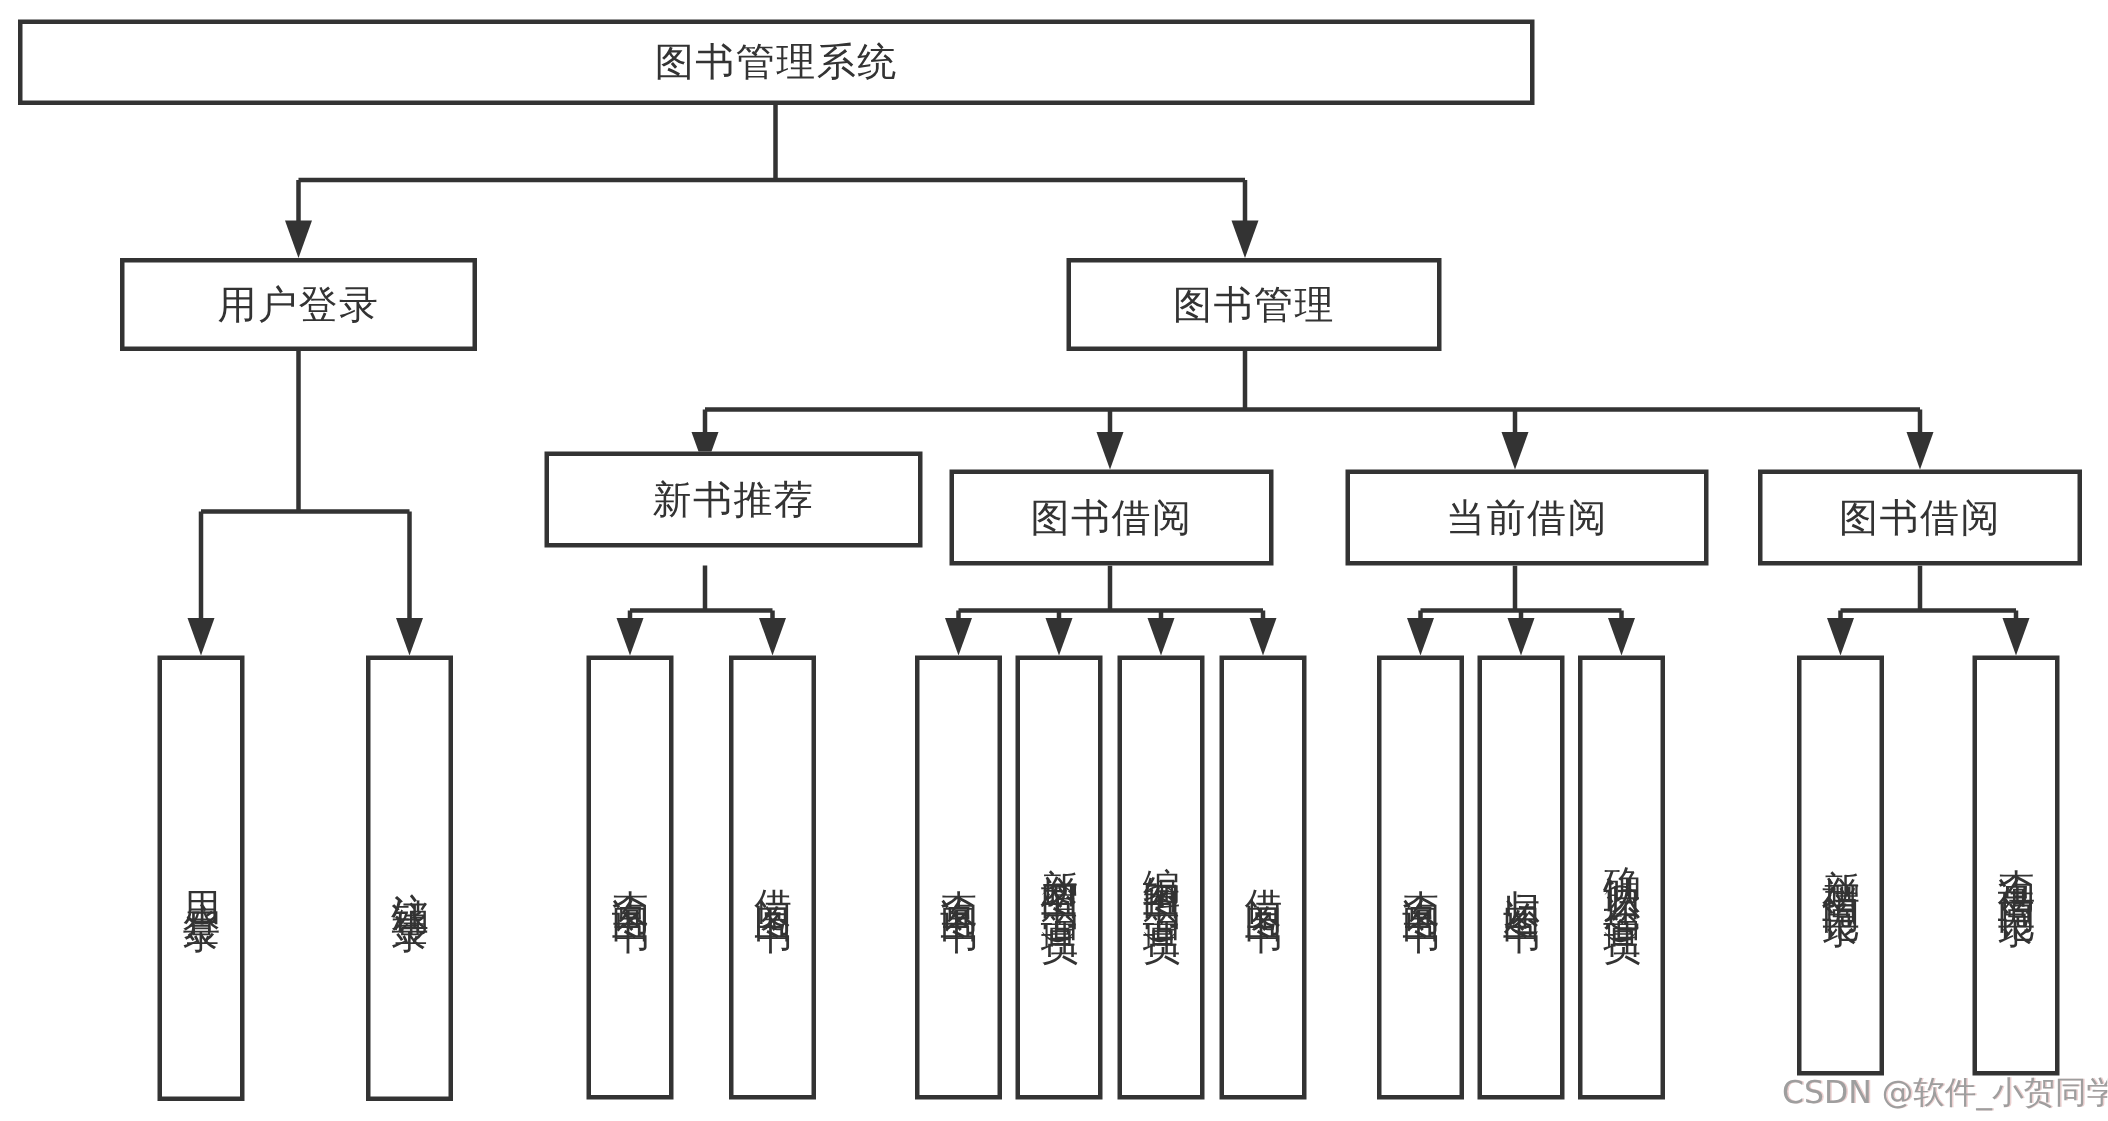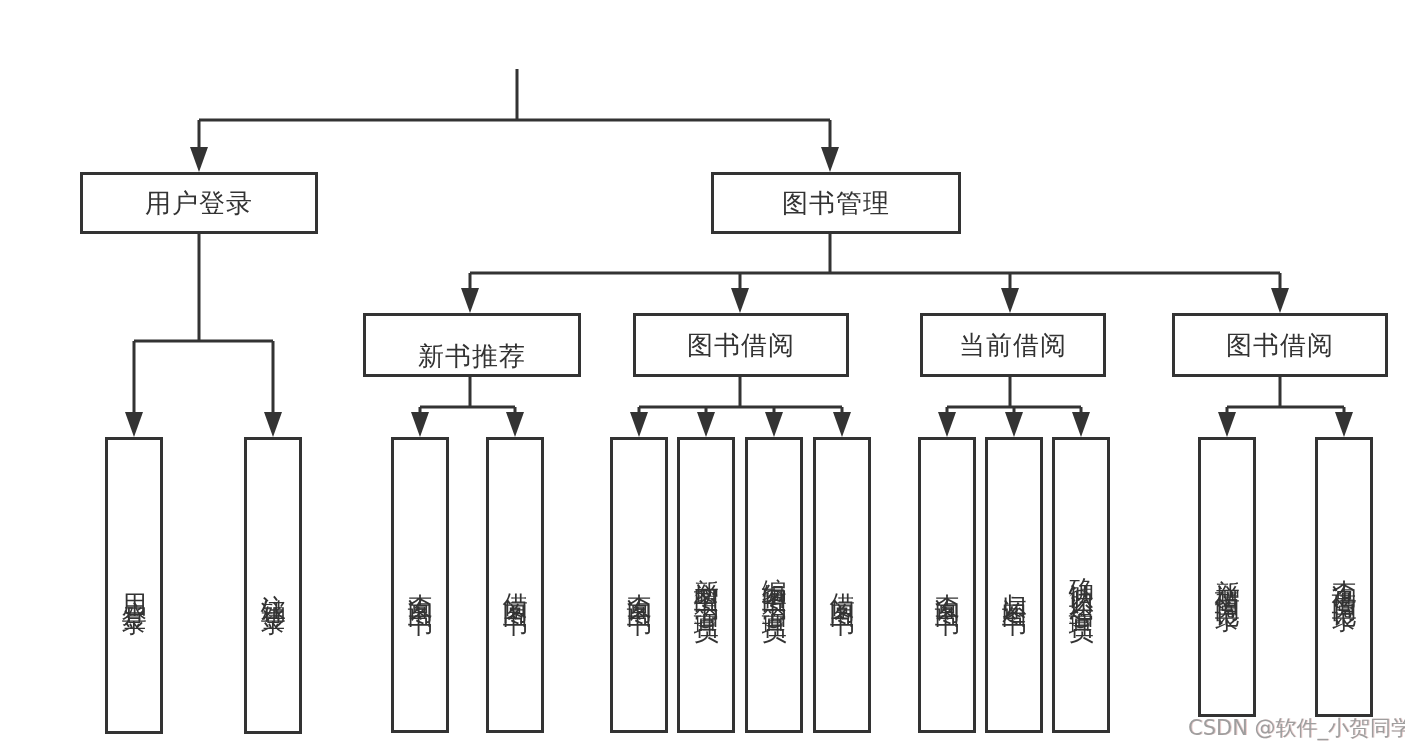--- a/index.html
+++ b/index.html
@@ -86,35 +86,38 @@
       <polygon points="765,412 783,412 774,437"></polygon>
       <polygon points="833,412 851,412 842,437"></polygon>
       <polygon points="938,412 956,412 947,437"></polygon>
       <polygon points="1005,412 1023,412 1014,437"></polygon>
       <polygon points="1072,412 1090,412 1081,437"></polygon>
       <polygon points="1218,412 1236,412 1227,437"></polygon>
       <polygon points="1335,412 1353,412 1344,437"></polygon>
     </g>
   </svg>
 
+  <div class="box" style="left:12px; top:13px; width:1011px; height:57px;">
+    <span class="hlabel">图书管理系统</span>
+  </div>
 
   <div class="box" style="left:80px; top:172px; width:238px; height:62px;">
     <span class="hlabel">用户登录</span>
   </div>
   <div class="box" style="left:711px; top:172px; width:250px; height:62px;">
     <span class="hlabel">图书管理</span>
   </div>
 
-  <div class="box" style="left:363px; top:313px; width:218px; height:64px;align-items:flex-end;">
+  <div class="box" style="left:363px; top:301px; width:252px; height:64px;">
     <span class="hlabel">新书推荐</span>
   </div>
   <div class="box" style="left:633px; top:313px; width:216px; height:64px;">
     <span class="hlabel">图书借阅</span>
   </div>
-  <div class="box" style="left:920px; top:313px; width:186px; height:64px;">
+  <div class="box" style="left:897px; top:313px; width:242px; height:64px;">
     <span class="hlabel">当前借阅</span>
   </div>
   <div class="box" style="left:1172px; top:313px; width:216px; height:64px;">
     <span class="hlabel">图书借阅</span>
   </div>
 
   <div class="box" style="left:105px; top:437px; width:58px; height:297px;">
     <span class="vlabel">用户登录</span>
   </div>
   <div class="box" style="left:244px; top:437px; width:58px; height:297px;">

